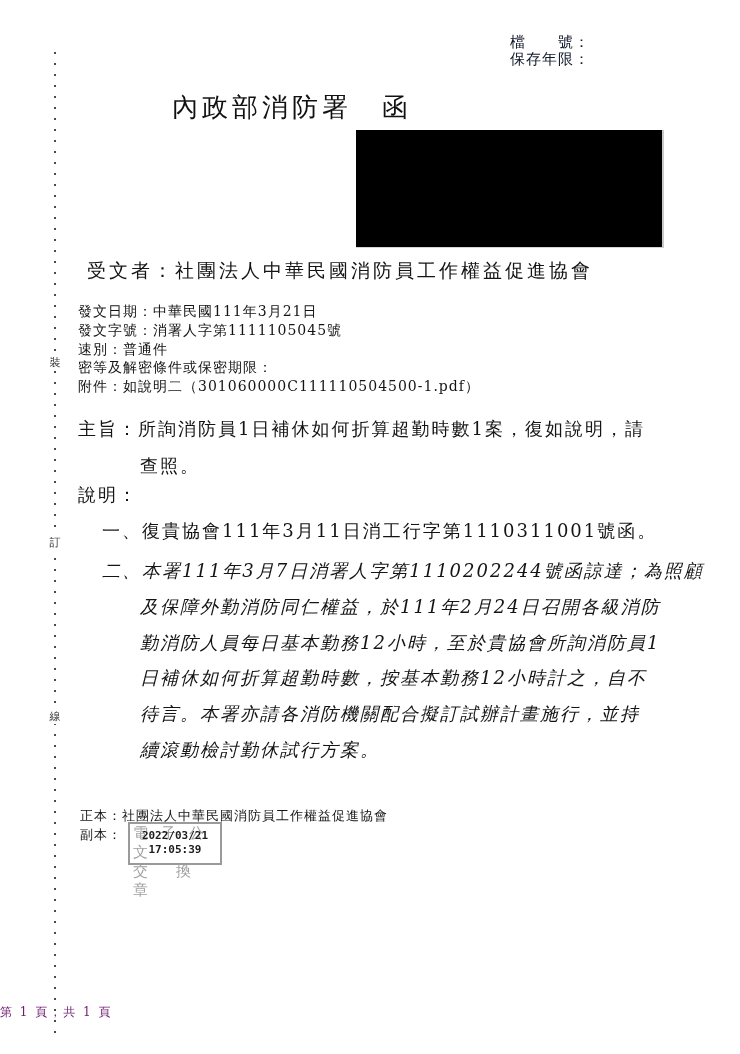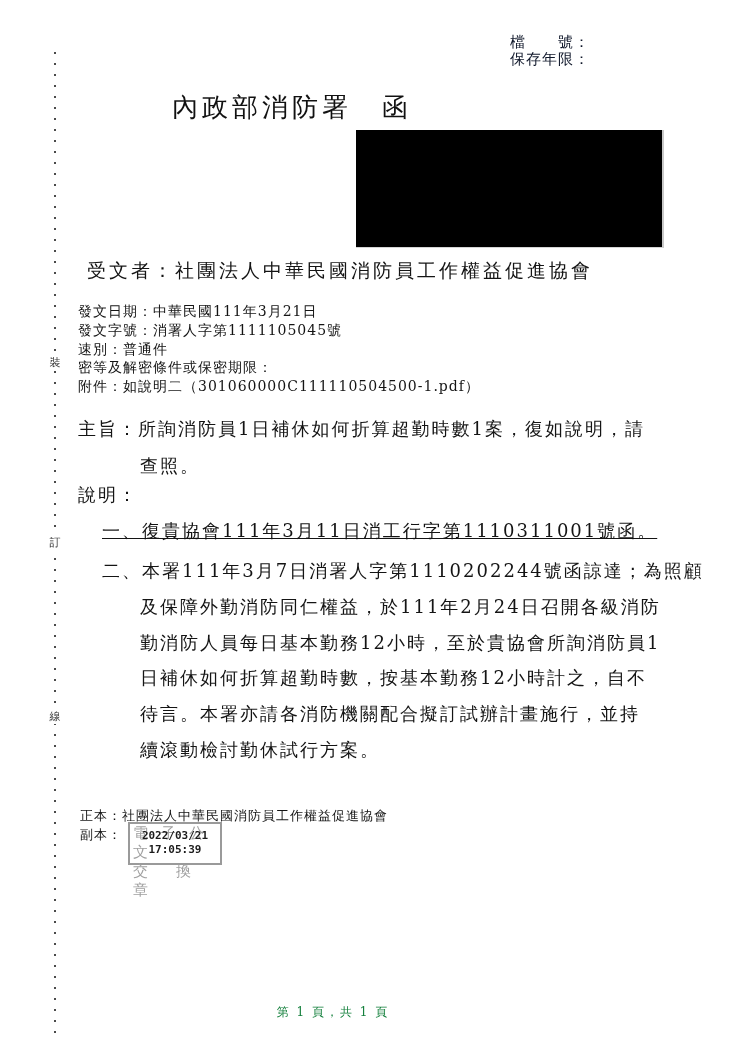--- a/index.html
+++ b/index.html
@@ -36,41 +36,41 @@
   }
 
   .recipient{position:absolute;left:87px;top:258px;font-size:19px;letter-spacing:3px;}
 
   .meta{position:absolute;left:78px;top:302px;font-size:14px;line-height:18.8px;letter-spacing:1px;}
 
   .subject{position:absolute;left:78px;top:410px;font-size:18px;line-height:37px;letter-spacing:2px;}
   .subject .cont{padding-left:62px;}
 
   .explain-head{position:absolute;left:78px;top:483px;font-size:18px;letter-spacing:2px;}
-  .explain-item1{position:absolute;left:102px;top:519px;font-size:18px;letter-spacing:2px;text-decoration:underline;}
-  .explain-item2{position:absolute;left:102px;top:553px;font-size:18px;line-height:35.8px;letter-spacing:2px;}
+  .explain-item1{position:absolute;left:102px;top:519px;font-size:18px;letter-spacing:2px;}
+  .explain-item2{position:absolute;left:102px;top:553px;font-size:18px;line-height:35.8px;letter-spacing:2px;font-style:italic;}
   .explain-item2 .cont{padding-left:38px;}
 
   .copies{position:absolute;left:80px;top:806px;font-size:13px;line-height:19px;letter-spacing:1px;}
 
   
   .stamp{
     position:absolute;left:128px;top:822px;width:94px;height:43px;
     border:2px solid #9a9a9a;box-sizing:border-box;background:transparent;
   }
   .stamp-row{display:flex;justify-content:space-between;padding:0 3px;color:#a0a0a0;font-size:15px;line-height:19px;}
   .stamp-datetime{
     position:absolute;top:5px;left:0;width:100%;text-align:center;color:#1c1c1c;
     font-size:11px;font-weight:bold;line-height:14px;
     font-family:"DejaVu Sans Mono","Liberation Mono",monospace;letter-spacing:0px;
   }
 
   .page-footer{
-    position:absolute;top:1004px;left:0;width:666px;text-align:center;
-    font-size:12px;letter-spacing:2px;color:#15803d;
+    position:absolute;top:1004px;left:0;width:666px;
+    font-size:12px;letter-spacing:2px;color:#701a75;
   }
 </style>
 </head>
 <body>
 
 <div class="binding-line"></div>
 <div class="binding-mark" style="top:356px;">裝</div>
 <div class="binding-mark" style="top:536px;">訂</div>
 <div class="binding-mark" style="top:710px;">線</div>
 

